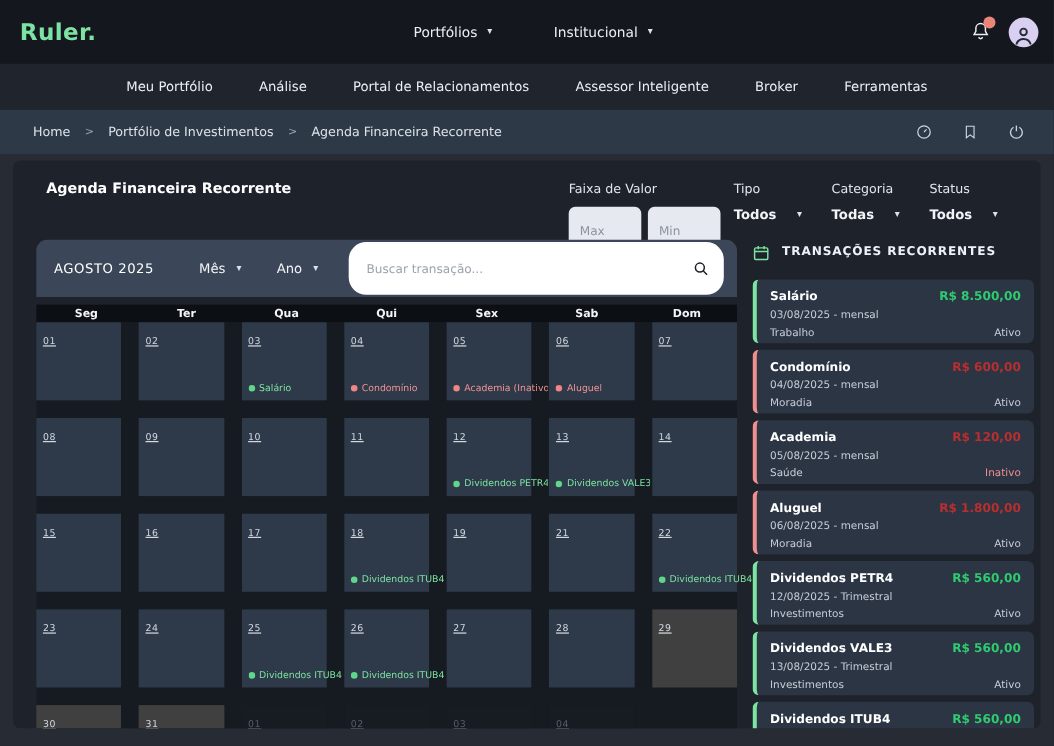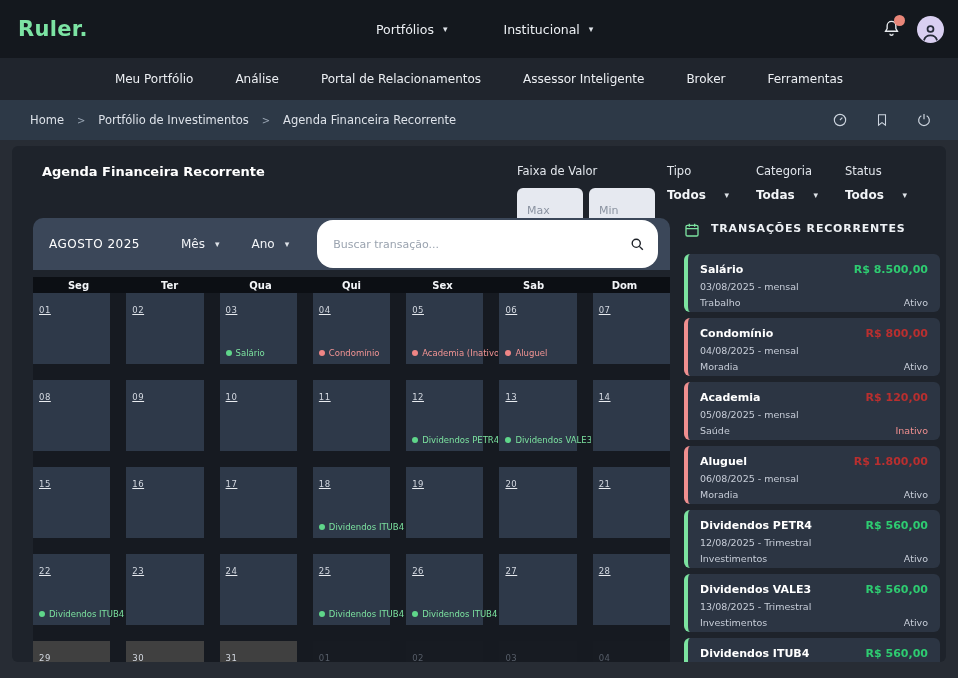--- a/index.html
+++ b/index.html
@@ -236,21 +236,20 @@
           </div></div>
         <div class="cell"><span class="num">14</span></div>
         <div class="cell"><span class="num">15</span></div>
         <div class="cell"><span class="num">16</span></div>
         <div class="cell"><span class="num">17</span></div>
         <div class="cell"><span class="num">18</span><div class="event income">
             <span class="dot"></span>
             <span>Dividendos ITUB4</span>
           </div></div>
         <div class="cell"><span class="num">19</span></div>
-        <div class="cell"><span class="num">20</span></div>
         <div class="cell"><span class="num">21</span></div>
         <div class="cell"><span class="num">22</span><div class="event income">
             <span class="dot"></span>
             <span>Dividendos ITUB4</span>
           </div></div>
         <div class="cell"><span class="num">23</span></div>
         <div class="cell"><span class="num">24</span></div>
         <div class="cell"><span class="num">25</span><div class="event income">
             <span class="dot"></span>
             <span>Dividendos ITUB4</span>
@@ -289,21 +288,21 @@
           </div>
           <div class="tx-sched">03/08/2025 - mensal</div>
           <div class="tx-row3">
             <span class="tx-cat">Trabalho</span>
             <span class="tx-status">Ativo</span>
           </div>
         </div>
         <div class="tx-card expense">
           <div class="tx-row1">
             <span class="tx-name">Condomínio</span>
-            <span class="tx-value expense">R$ 800,00</span>
+            <span class="tx-value expense">R$ 600,00</span>
           </div>
           <div class="tx-sched">04/08/2025 - mensal</div>
           <div class="tx-row3">
             <span class="tx-cat">Moradia</span>
             <span class="tx-status">Ativo</span>
           </div>
         </div>
         <div class="tx-card expense">
           <div class="tx-row1">
             <span class="tx-name">Academia</span>

